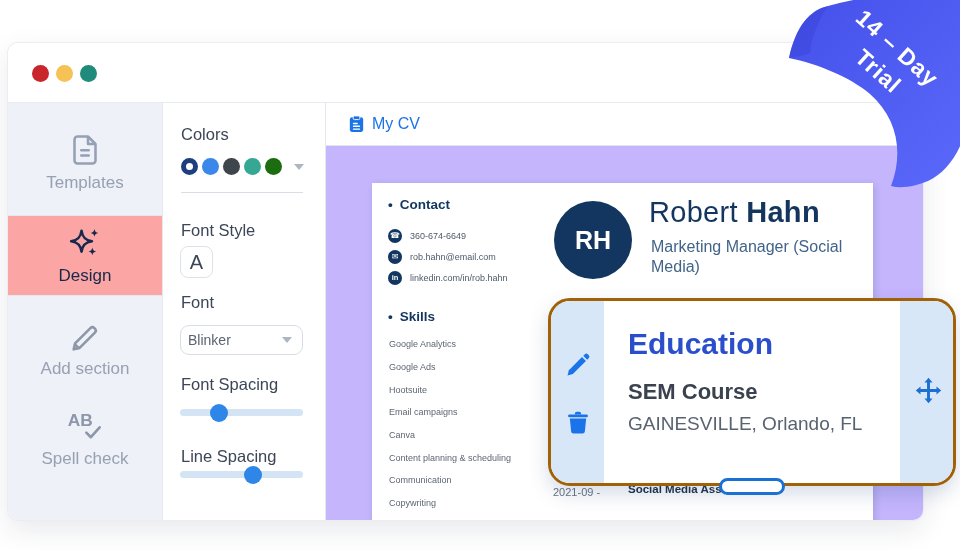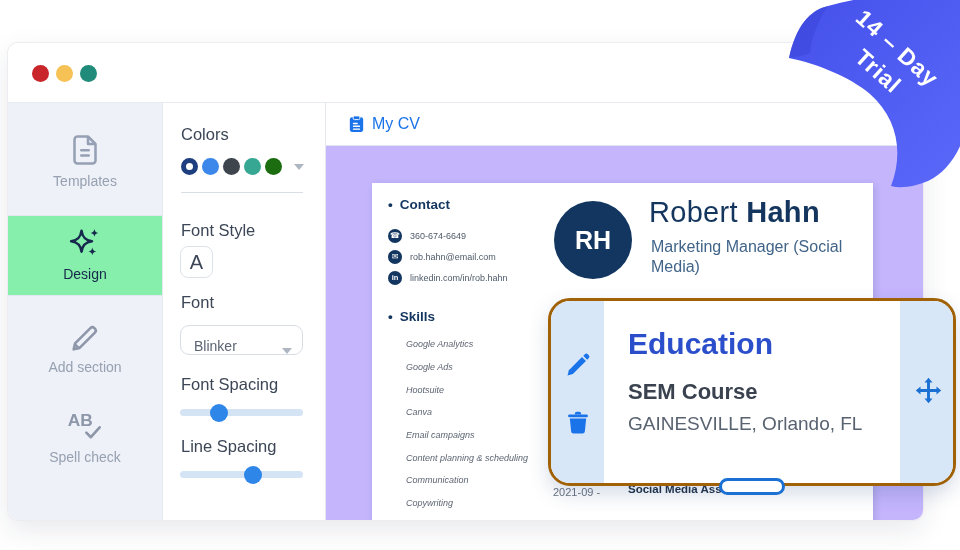--- a/index.html
+++ b/index.html
@@ -10,58 +10,58 @@
   
   .window{position:absolute;left:8px;top:43px;width:915px;height:477px;background:#fff;
           border-radius:10px;overflow:hidden;z-index:1;
           box-shadow:0 0 0 1px #ededf1,0 10px 28px rgba(25,39,68,.10);}
   .header{position:absolute;left:0;top:0;right:0;height:60px;background:#fff;border-bottom:1px solid #e8ebf0;}
   .dot{position:absolute;top:22px;width:17px;height:17px;border-radius:50%;}
 
   
   .sidebar{position:absolute;left:0;top:60px;bottom:0;width:155px;background:#eef1f7;border-right:1px solid #e3e7ee;}
   .side-item{position:absolute;left:0;right:0;text-align:center;color:#97a1b2;}
-  .side-label{font-size:14px;color:#97a1b2;}
-  .side-item.active{background:#86efac;border-top:1px solid #e3e7ee;border-bottom:1px solid #e3e7ee;}
+  .side-label{font-size:17px;color:#97a1b2;}
+  .side-item.active{background:#fca5a5;border-top:1px solid #e3e7ee;border-bottom:1px solid #e3e7ee;}
   .side-item.active .side-label{color:#17294a;font-weight:500;}
 
   
   .panel{position:absolute;left:155px;top:60px;bottom:0;width:163px;background:#fff;border-right:1px solid #e4e8ee;}
   .p-label{position:absolute;left:18px;font-size:16.5px;color:#3c4656;font-weight:500;}
   .swatch-row{position:absolute;left:18px;top:55px;display:flex;align-items:center;gap:4px;}
   .swatch{width:17px;height:17px;border-radius:50%;}
   .swatch.ring{background:#fff;border:5px solid #1e3f7f;}
   .caret{width:0;height:0;border-left:5px solid transparent;border-right:5px solid transparent;
          border-top:6px solid #aeb6c2;margin-left:8px;}
   .divider{position:absolute;left:18px;top:89px;width:122px;height:1px;background:#d9dee6;}
   .a-btn{position:absolute;left:17px;top:143px;width:33px;height:32px;border:1px solid #dde2e9;border-radius:8px;
          background:#fff;color:#3c4656;font-size:20px;display:flex;align-items:center;justify-content:center;}
   .font-dd{position:absolute;left:17px;top:222px;width:123px;height:30px;border:1px solid #d8dde5;border-radius:9px;
-           background:#fff;display:flex;align-items:flex-end;padding:0 10px 0 13px;color:#5a6472;font-size:14px;}
+           background:#fff;display:flex;align-items:center;padding:0 10px 0 7px;color:#5a6472;font-size:14px;}
   .font-dd .caret{margin-left:auto;}
   .slider{position:absolute;left:17px;width:123px;height:7px;border-radius:4px;background:#d4e4f5;}
   .thumb{position:absolute;top:50%;width:18px;height:18px;border-radius:50%;background:#2e86e8;
          transform:translate(-50%,-50%);}
 
   
   .main{position:absolute;left:318px;top:60px;right:0;bottom:0;background:#c4b5fd;}
   .tabbar{position:absolute;left:0;top:0;right:0;height:43px;background:#fff;border-bottom:1px solid #e2e6ec;
           display:flex;align-items:center;padding-left:23px;}
   .tab{display:flex;align-items:center;gap:8px;color:#1a73e8;font-size:16px;font-weight:500;}
 
   
   .page{position:absolute;left:46px;top:80px;width:501px;height:352px;background:#fff;
         box-shadow:2px 2px 7px rgba(40,55,90,.16);}
   .cv-h{position:absolute;font-size:13.5px;font-weight:bold;color:#12365f;}
   .cv-h .b{margin-right:7px;}
   .c-row{position:absolute;left:16px;display:flex;align-items:center;gap:8px;color:#4e5a68;font-size:9px;}
   .cicon{width:14px;height:14px;border-radius:50%;background:#12365f;color:#fff;display:flex;
          align-items:center;justify-content:center;font-size:8px;line-height:1;}
   .cicon.in{font-size:7.5px;font-weight:bold;}
-  .skills{position:absolute;left:34px;top:150px;margin:0;padding:0;list-style:none;font-style:italic;}
+  .skills{position:absolute;left:17px;top:150px;margin:0;padding:0;list-style:none;}
   .skills li{height:22.7px;font-size:9px;color:#5d6673;display:flex;align-items:center;}
   .avatar{position:absolute;left:182px;top:18px;width:78px;height:78px;border-radius:50%;background:#12365f;
           color:#fff;display:flex;align-items:center;justify-content:center;font-size:25px;font-weight:bold;}
   .name{position:absolute;left:277px;top:13px;font-size:29px;color:#14355e;letter-spacing:.3px;}
   .name b{font-weight:bold;}
   .subtitle{position:absolute;left:279px;top:54px;width:225px;font-size:16px;line-height:20px;color:#416488;}
   .exp-date{position:absolute;left:181px;top:303px;font-size:11px;color:#6a7380;}
   .exp-role{position:absolute;left:256px;top:300px;font-size:11.5px;font-weight:bold;color:#223349;}
 
   
@@ -153,21 +153,21 @@
       <div class="font-dd">
         <span>Blinker</span>
         <span class="caret"></span>
       </div>
 
       <div class="p-label" style="top:272px">Font Spacing</div>
       <div class="slider" style="top:306px">
         <span class="thumb" style="left: 32%;"></span>
       </div>
 
-      <div class="p-label" style="top:334px">Line Spacing</div>
+      <div class="p-label" style="top:344px">Line Spacing</div>
       <div class="slider" style="top:368px">
         <span class="thumb" style="left: 59%;"></span>
       </div>
     </div>
 
     <div class="main">
       <div class="tabbar">
         <div class="tab">
           <svg width="15" height="18" viewBox="0 0 18 21">
             <rect x="1" y="2.5" width="16" height="17.5" rx="2.5" fill="#1a73e8"></rect>
@@ -198,22 +198,22 @@
           <span>linkedin.com/in/rob.hahn</span>
         </div>
 
         <div class="cv-h" style="left:16px;top:126px">
           <span class="b">•</span><span>Skills</span>
         </div>
         <ul class="skills">
           <li>Google Analytics</li>
           <li>Google Ads</li>
           <li>Hootsuite</li>
+          <li>Email campaigns</li>
           <li>Canva</li>
-          <li>Email campaigns</li>
           <li>Content planning &amp; scheduling</li>
           <li>Communication</li>
           <li>Copywriting</li>
         </ul>
 
         <div class="avatar">
           <span>RH</span>
         </div>
         <div class="name">
           <span>Robert </span><b>Hahn</b>

